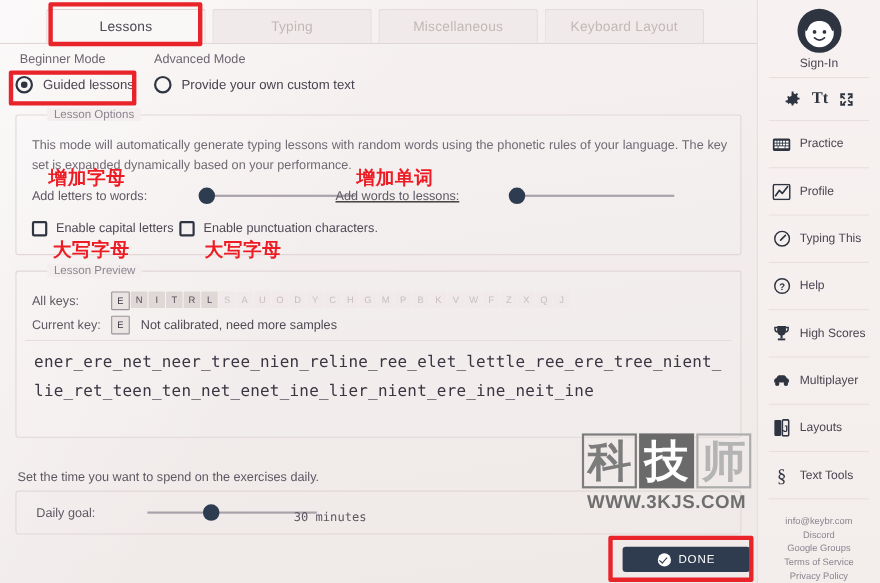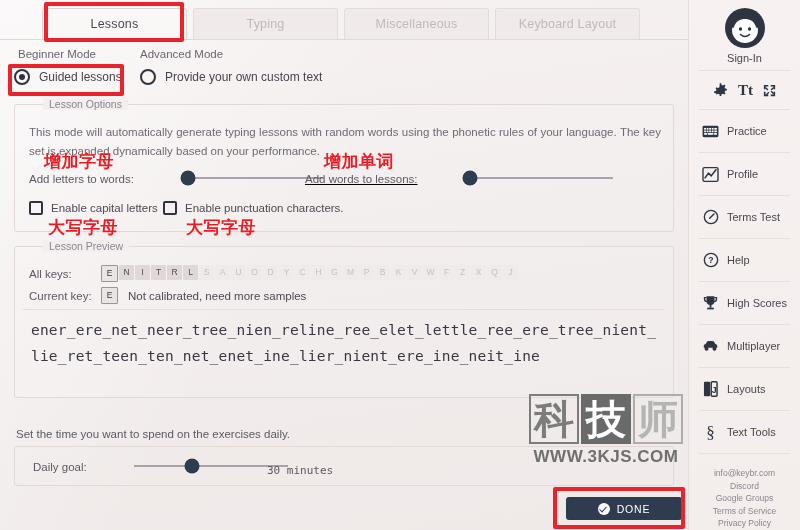--- a/index.html
+++ b/index.html
@@ -567,21 +567,21 @@
     <div class="sb-sep"></div>
 
     <div class="sb-item">
       <span class="sb-ico">
         <svg width="16" height="16" viewBox="0 0 24 24">
           <circle cx="12" cy="12" r="10" fill="none" stroke="#2e3440" stroke-width="2"></circle>
           <path d="M16.5 7.5 L10.2 13.8 L13.4 10.4 Z" fill="#2e3440"></path>
           <path d="M16.5 7.5 L10 14" stroke="#2e3440" stroke-width="2.2" stroke-linecap="round"></path>
         </svg>
       </span>
-      <span class="sb-label">Terms Test</span>
+      <span class="sb-label">Typing This</span>
     </div>
 
     <div class="sb-sep"></div>
 
     <div class="sb-item">
       <span class="sb-ico">
         <svg width="16" height="16" viewBox="0 0 24 24">
           <circle cx="12" cy="12" r="10" fill="none" stroke="#2e3440" stroke-width="2"></circle>
           <text x="12" y="17" text-anchor="middle" font-size="13" font-weight="bold" font-family="Liberation Sans, sans-serif" fill="#2e3440">?</text>
         </svg>

